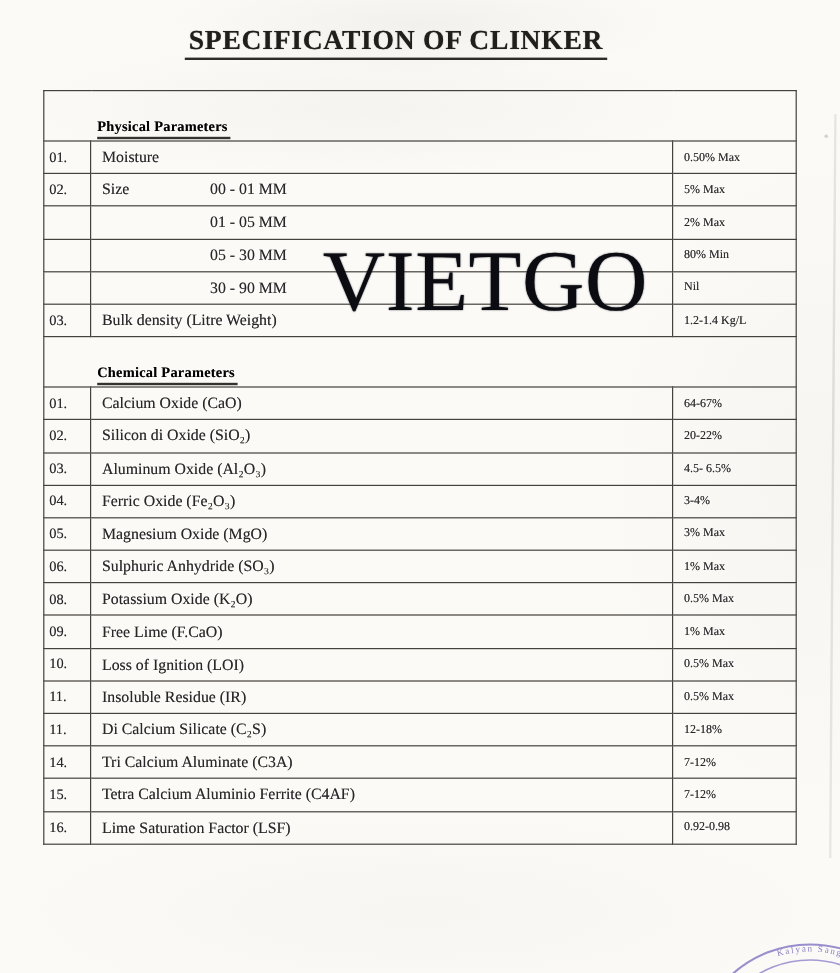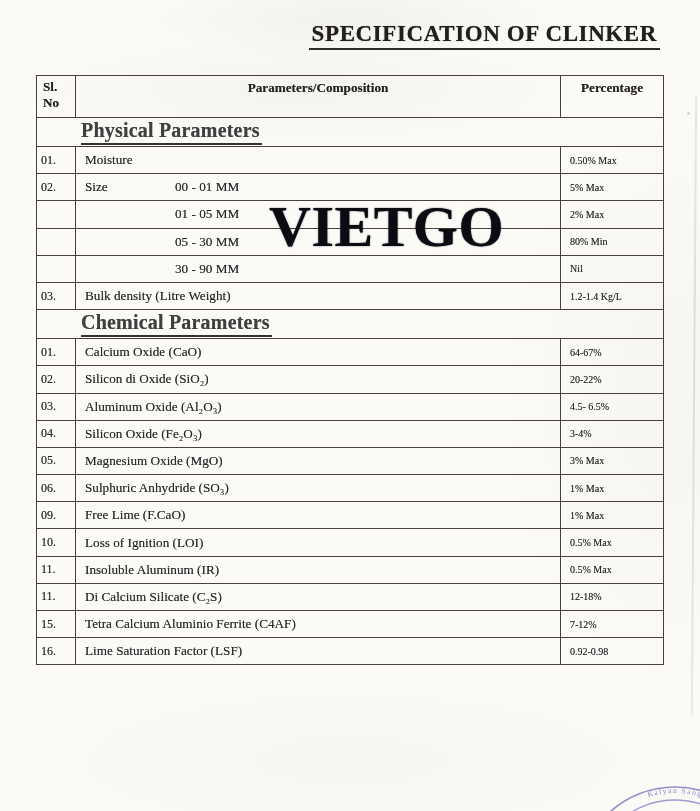--- a/index.html
+++ b/index.html
@@ -19,21 +19,21 @@
       radial-gradient(ellipse 300px 60px at 350px 20px, rgba(160,158,150,0.10), transparent 70%),
       radial-gradient(ellipse 400px 80px at 300px 90px, rgba(160,158,150,0.07), transparent 70%),
       radial-gradient(ellipse 250px 400px at 680px 400px, rgba(170,168,160,0.06), transparent 70%),
       radial-gradient(ellipse 500px 120px at 350px 760px, rgba(170,168,160,0.05), transparent 70%);
     pointer-events: none;
     z-index: 0;
   }
 
   .doc-title-wrap {
     position: absolute; top: 21px; left: 0; right: 40px;
-    text-align: right; z-index: 2; font-family: Liberation Serif, serif;
+    text-align: center; z-index: 2; font-family: Liberation Serif, serif;
   }
   .doc-title {
     display: inline-block;
     font-size: 23px; font-weight: bold;
     letter-spacing: 0.6px;
     color: #211f1c;
     border-bottom: 2.6px solid #2e2c28;
     padding: 0 3px 1px 3px;
     text-shadow: 0 0 0.7px rgba(38,36,32,0.75);
   }
@@ -66,32 +66,33 @@
   .spec .param { padding-left: 9px; }
   .spec .val   { padding-left: 9px; font-size: 10px; }
 
   .size-label  { display: inline-block; width: 90px; }
   .size-detail { display: inline-block; }
   .sub-detail  { display: inline-block; margin-left: 90px; }
 
   .sect-cell { padding-left: 44px; }
   .sect-title {
     display: inline-block;
-    font-weight: bold; font-size: 20px;
-    letter-spacing: 0.2px; color: #404040;
+    font-weight: bold; font-size: 12px;
+    letter-spacing: 0.2px; color: #000000;
     border-bottom: 2px solid #35332d;
     padding: 0 2px 1px 0;
+    margin-top: 21px;
   }
 
   .watermark {
     position: absolute; left: 269px; top: 198px;
     z-index: 5;
     font-family: "Liberation Serif", "DejaVu Serif", serif;
-    font-weight: bold;
-    font-size: 58px; line-height: 1;
+    font-weight: normal;
+    font-size: 72px; line-height: 1;
     letter-spacing: 0.5px;
     color: #0b0b12;
     text-shadow: 0 0 1.3px rgba(8,8,18,0.85);
   }
 
   .stamp {
     position: absolute; left: 565px; top: 781px;
     width: 135px; height: 30px;
     z-index: 6;
     opacity: 0.88;
@@ -120,28 +121,20 @@
 </div>
 
 <table class="spec">
   <colgroup>
     <col style="width:39px">
       <col style="width:485px">
       <col style="width:103px">
   </colgroup>
 
   <tbody>
-      <tr class="r-head">
-    <td class="th th-sl">
-      <div>Sl.</div>
-      <div>No</div>
-    </td>
-    <td class="th th-param">Parameters/Composition</td>
-    <td class="th th-pct">Percentage</td>
-  </tr>
 
   <tr class="r-sect">
     <td class="sect-cell" colspan="3">
       <span class="sect-title">Physical Parameters</span>
     </td>
   </tr>
 
   <tr class="r-data">
     <td class="sl">01.</td>
     <td class="param">Moisture</td>
@@ -202,52 +195,62 @@
     <td class="param">Silicon di Oxide (SiO₂)</td>
     <td class="val">20-22%</td>
   </tr>
   <tr class="r-data">
     <td class="sl">03.</td>
     <td class="param">Aluminum Oxide (Al₂O₃)</td>
     <td class="val">4.5- 6.5%</td>
   </tr>
   <tr class="r-data">
     <td class="sl">04.</td>
-    <td class="param">Silicon Oxide (Fe₂O₃)</td>
+    <td class="param">Ferric Oxide (Fe₂O₃)</td>
     <td class="val">3-4%</td>
   </tr>
   <tr class="r-data">
     <td class="sl">05.</td>
     <td class="param">Magnesium Oxide (MgO)</td>
     <td class="val">3% Max</td>
   </tr>
   <tr class="r-data">
     <td class="sl">06.</td>
     <td class="param">Sulphuric Anhydride (SO₃)</td>
     <td class="val">1% Max</td>
   </tr>
   <tr class="r-data">
+    <td class="sl">08.</td>
+    <td class="param">Potassium Oxide (K₂O)</td>
+    <td class="val">0.5% Max</td>
+  </tr>
+  <tr class="r-data">
     <td class="sl">09.</td>
     <td class="param">Free Lime (F.CaO)</td>
     <td class="val">1% Max</td>
   </tr>
   <tr class="r-data">
     <td class="sl">10.</td>
     <td class="param">Loss of Ignition (LOI)</td>
     <td class="val">0.5% Max</td>
   </tr>
   <tr class="r-data">
     <td class="sl">11.</td>
-    <td class="param">Insoluble Aluminum (IR)</td>
+    <td class="param">Insoluble Residue (IR)</td>
     <td class="val">0.5% Max</td>
   </tr>
   <tr class="r-data">
     <td class="sl">11.</td>
     <td class="param">Di Calcium Silicate (C₂S)</td>
     <td class="val">12-18%</td>
+  </tr>
+  <tr class="r-data">
+    <td class="sl">14.</td>
+    <td class="param">Tri Calcium Aluminate (C3A)</td>
+    <td class="val">7-12%</td>
   </tr>
   <tr class="r-data">
     <td class="sl">15.</td>
     <td class="param">Tetra Calcium Aluminio Ferrite (C4AF)</td>
     <td class="val">7-12%</td>
   </tr>
   <tr class="r-data">
     <td class="sl">16.</td>
     <td class="param">Lime Saturation Factor (LSF)</td>
     <td class="val">0.92-0.98</td>

